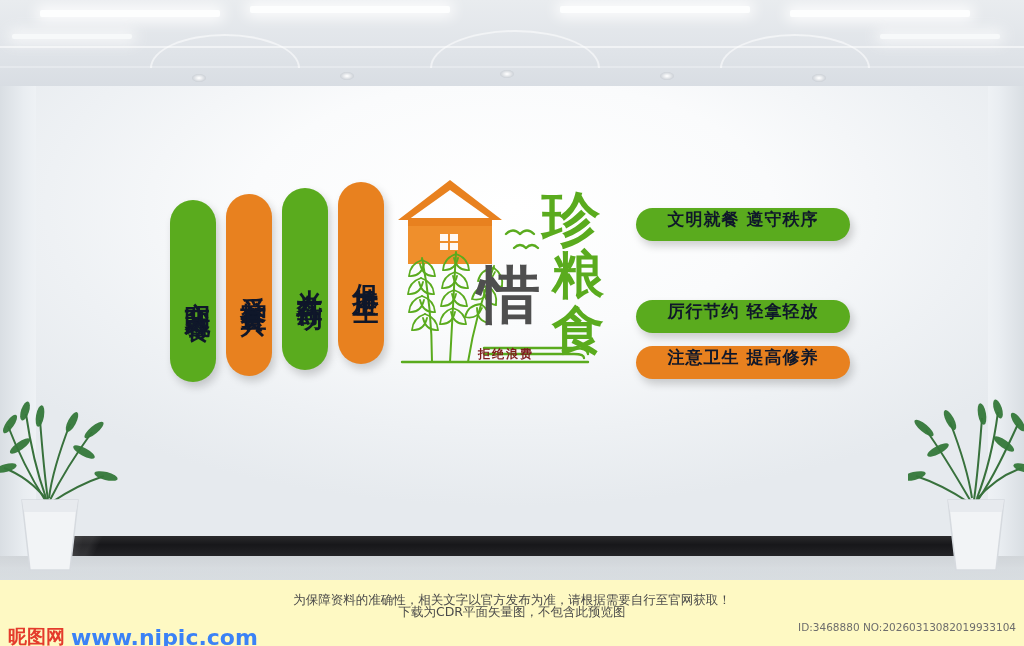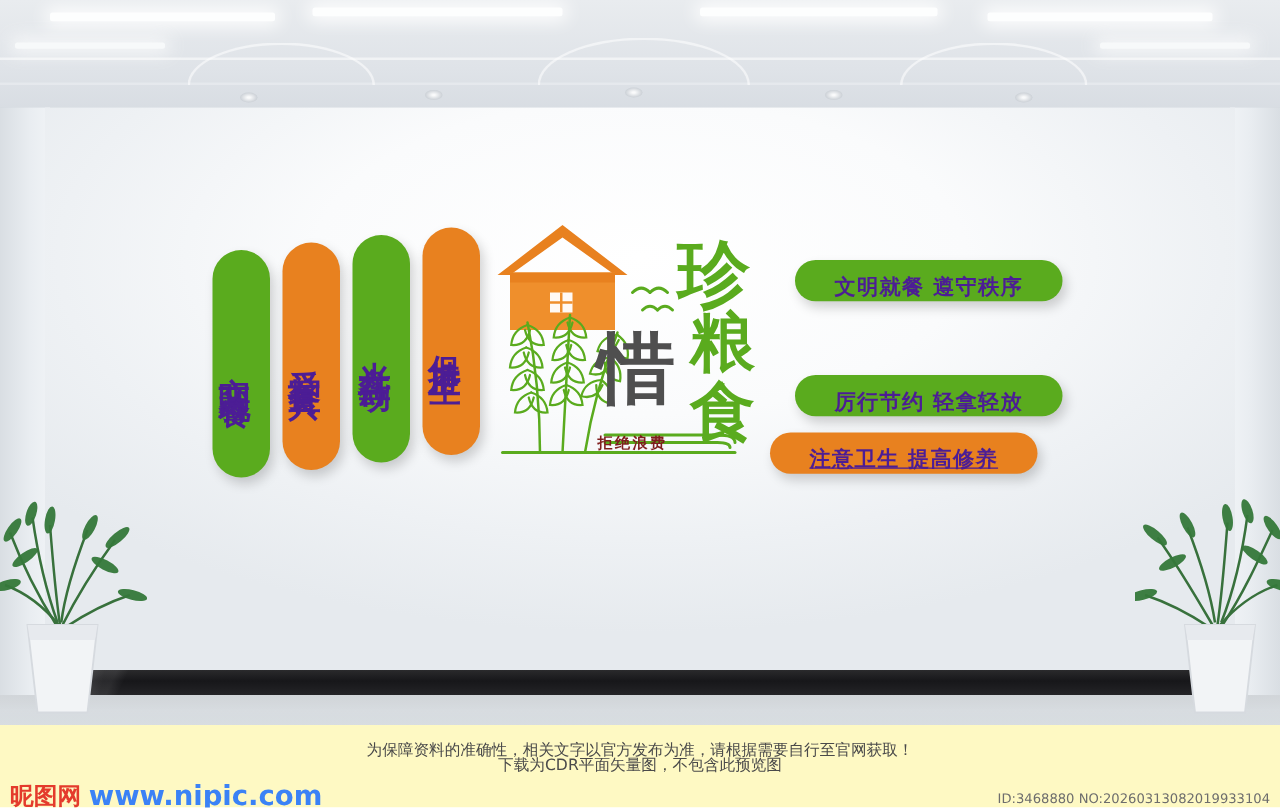--- a/index.html
+++ b/index.html
@@ -69,22 +69,22 @@
   .floor-gloss{
     position:absolute; left:0; top:556px; width:1024px; height:30px;
     background: linear-gradient(rgba(255,255,255,0.35), rgba(255,255,255,0));
   }
 
   
   .art { position:absolute; left:170px; top:170px; width:700px; height:220px; }
 
   .pill{
     position:absolute; border-radius: 40px;
-    display:flex; align-items:flex-end; justify-content:center;
-    color:#4c1d95; box-shadow: 3px 5px 9px rgba(0,0,0,0.18);
+    display:flex; align-items:flex-start; justify-content:center;
+    color:#0f172a; box-shadow: 3px 5px 9px rgba(0,0,0,0.18);
   }
   .pill-v{
     width:46px; height:182px;
     writing-mode: vertical-rl; text-orientation: upright;
     font-size: 26px; font-weight: 700; letter-spacing: 5px;
     font-family: "DejaVu Sans", "Liberation Sans", sans-serif;
   }
   .pill-h{
     width:214px; height:33px; font-size:17px; font-weight:700;
     letter-spacing:1px;
@@ -109,21 +109,20 @@
     background:#fef9c3;
   }
   .cap-line{
     position:absolute; width:100%; text-align:center;
     font-size:12.5px; color:#4a4a4a;
     font-family:"DejaVu Sans","Liberation Sans",sans-serif;
   }
   .cap-id{
     position:absolute; right:8px; top:41px; font-size:10.5px; color:#6d6d6d;
     font-family:"DejaVu Sans","Liberation Sans",sans-serif;
-    margin-top:12px;
   }
   .brand{
     position:absolute; left:8px; top:600px; display:flex; align-items:center; gap:6px;margin-top:24px;
   }
   .brand-mark{
     font-size:19px; font-weight:700; color:#e43b2c;
     font-family:"DejaVu Sans","Liberation Sans",sans-serif;
   }
   .brand-url{
     font-size:22px; font-weight:700; color:#3b82f6;
@@ -295,21 +294,21 @@
     <span class="slogan-big" style="left:382px; top:78px; font-size:52px; color:#5aab1e;">粮</span>
     <span class="slogan-big" style="left:382px; top:134px; font-size:52px; color:#5aab1e;">食</span>
     <span class="slogan-sub" style="left:308px; top:176px;">拒绝浪费</span>
 
     <div class="pill pill-h" style="left: 466px; top: 38px; background: rgb(90, 171, 30);">
       <span>文明就餐 遵守秩序</span>
     </div>
     <div class="pill pill-h" style="left: 466px; top: 130px; background: rgb(90, 171, 30);">
       <span>厉行节约 轻拿轻放</span>
     </div>
-    <div class="pill pill-h" style="left: 446px; top: 176px; background: rgb(232, 129, 31); text-decoration: underline;">
+    <div class="pill pill-h" style="left: 466px; top: 176px; background: rgb(232, 129, 31);">
       <span>注意卫生 提高修养</span>
     </div>
   </div>
 
   <div class="caption">
     <div class="cap-line" style="top:12px;">为保障资料的准确性，相关文字以官方发布为准，请根据需要自行至官网获取！</div>
     <div class="cap-line" style="top:24px;">下载为CDR平面矢量图，不包含此预览图</div>
     <div class="cap-id">ID:3468880 NO:20260313082019933104</div>
   </div>
 

